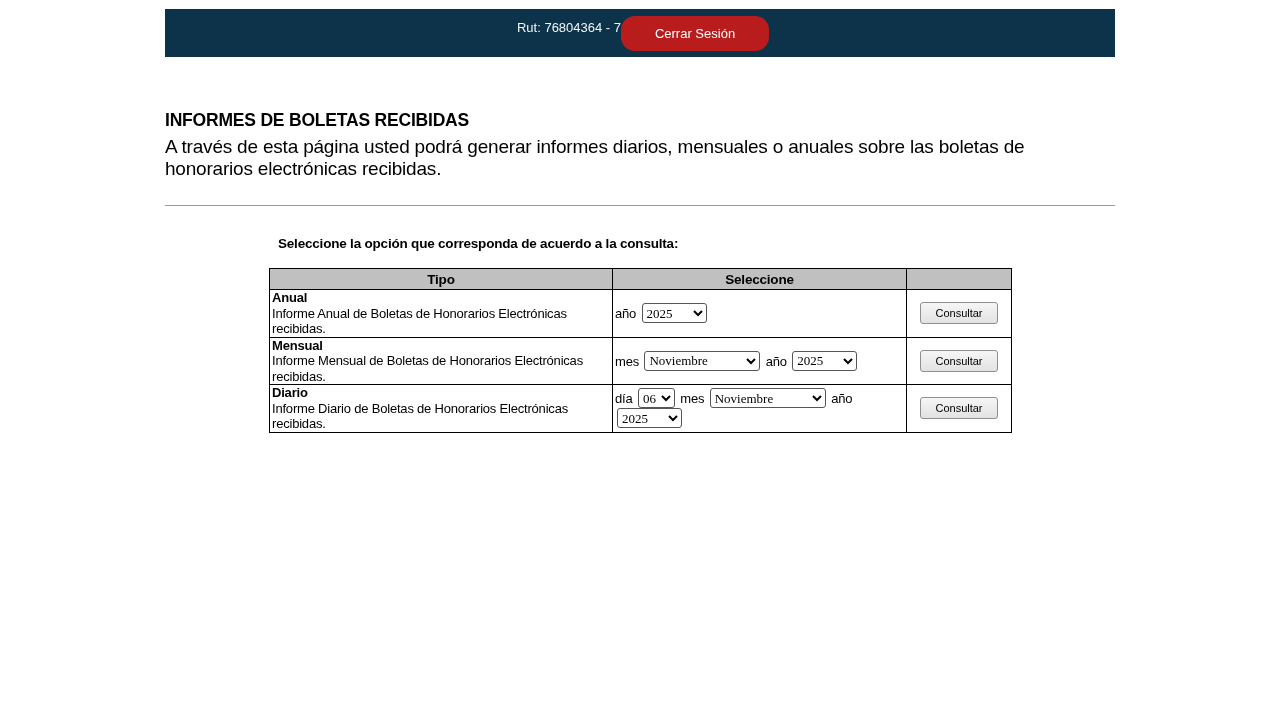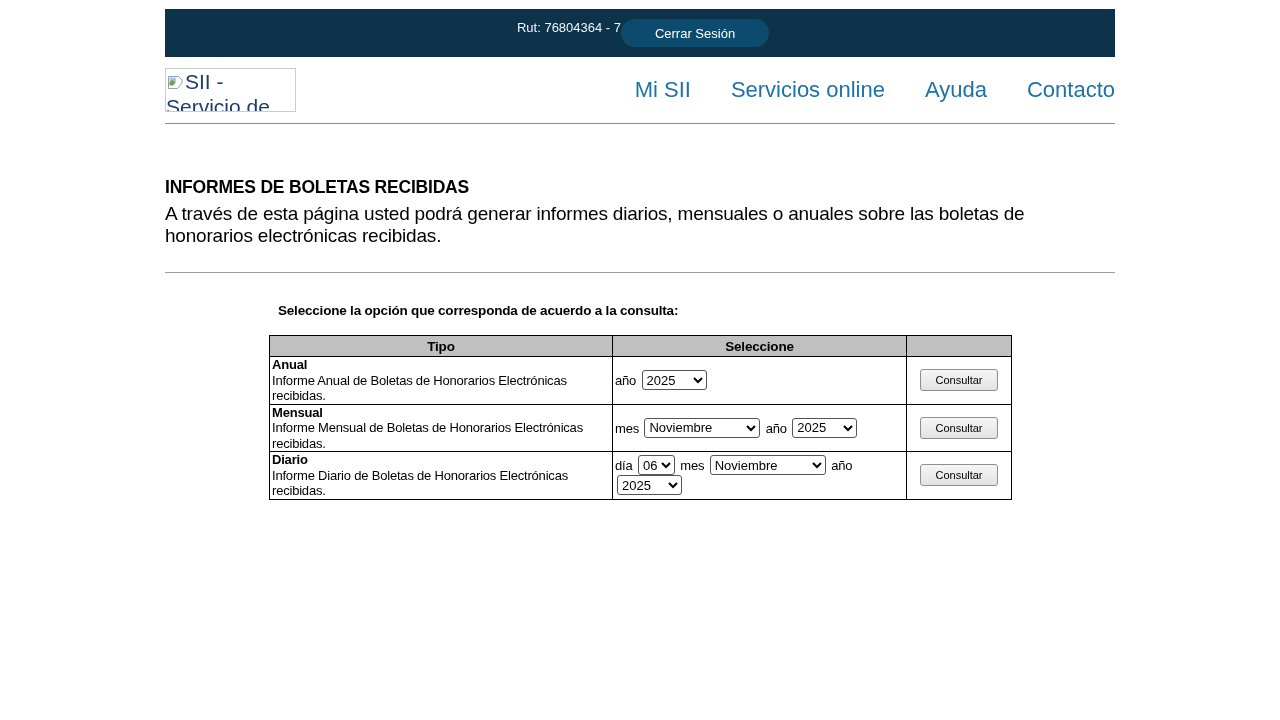--- a/index.html
+++ b/index.html
@@ -23,25 +23,25 @@
     justify-content: center;
   }
   .rut-label {
     color: #f2f4f6;
     font-size: 13px;
     padding: 11px 0 0 22px;
   }
   .logout-btn {
     align-self: center;
     margin-right: 16px;
-    height: 28px;
+    height: 35px;
     min-width: 148px;
     border: none;
     border-radius: 14px;
-    background: #0c4a6e;
+    background: #b91c1c;
     color: #ffffff;
     font-family: "Liberation Sans", sans-serif;
     font-size: 13px;
     cursor: pointer;
     padding: 0 20px;
   }
 
   
   .header {
     height: 67px;
@@ -122,21 +122,21 @@
     font-size: 13px;
     line-height: 15.5px;
     padding: 0 2px;
     vertical-align: middle;
   }
   td.cell-tipo .row-type { font-weight: bold; }
   td.cell-btn { text-align: center; }
 
   td.cell-sel { font-size: 13.5px; }
   td.cell-sel select {
-    font-family: Liberation Sans, sans-serif;
+    font-family: Liberation Serif, serif;
     font-size: 13px;
     height: 20px;
     border: 1px solid #555;
     border-radius: 3px;
     background: #ffffff;
     margin: 0 2px;
   }
   .sel-year  { width: 65px; }
   .sel-month { width: 116px; }
   .sel-day   { width: 37px; }
@@ -157,33 +157,20 @@
 </head>
 <body>
 
 <div class="page">
 
   <div class="topbar">
     <span class="rut-label">Rut: 76804364 - 7</span>
     <button class="logout-btn">Cerrar Sesión</button>
   </div>
 
-  <div class="header">
-    <div class="logo-box"><svg width="17" height="17" viewBox="0 0 17 17">
-          <path d="M1.5 2.5 h10 l3.5 3.5 v3 l-4.5 5.5 h-9 Z" fill="#ffffff" stroke="#9aa0a6" stroke-width="1"></path>
-          <path d="M2.5 3.5 h6.5 v4.5 l-3.5 3 h-3 Z" fill="#a8c7ea"></path>
-          <path d="M2.5 8.5 l3 -3 3 3.5 -2.5 2.5 h-3.5 Z" fill="#6aa84f"></path>
-        </svg><span>SII - Servicio de</span></div>
-    <nav class="nav">
-      <a>Mi SII</a>
-      <a>Servicios online</a>
-      <a>Ayuda</a>
-      <a>Contacto</a>
-    </nav>
-  </div>
 
   <div class="main">
     <h1 class="page-title">INFORMES DE BOLETAS RECIBIDAS</h1>
     <p class="page-desc">A través de esta página usted podrá generar informes diarios, mensuales o anuales sobre las boletas de honorarios electrónicas recibidas.</p>
     <hr class="rule">
 
     <div class="consult-wrap">
       <p class="table-caption">Seleccione la opción que corresponda de acuerdo a la consulta:</p>
 
       <table class="consult">

